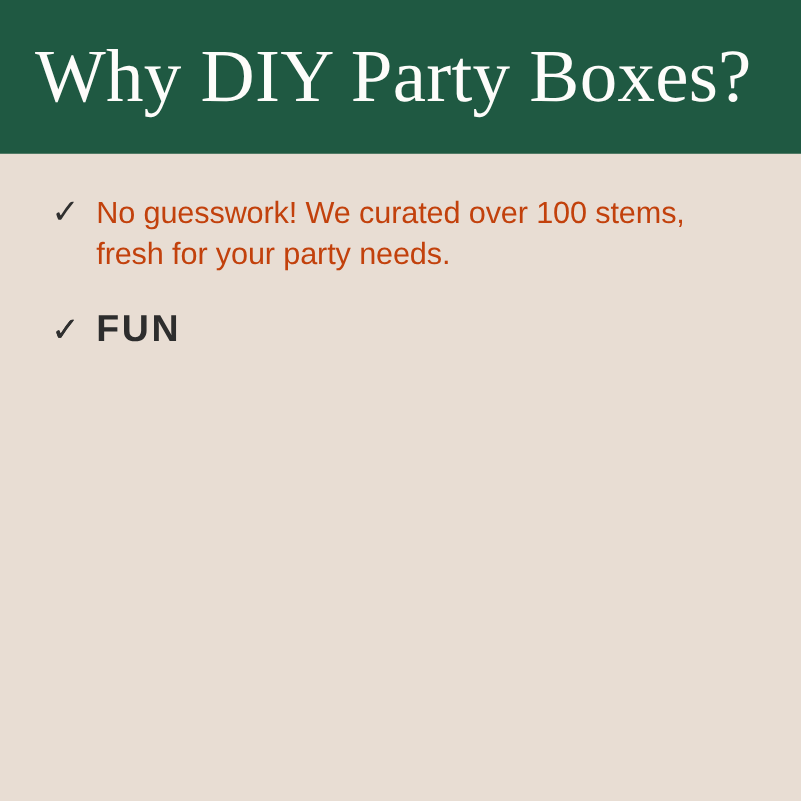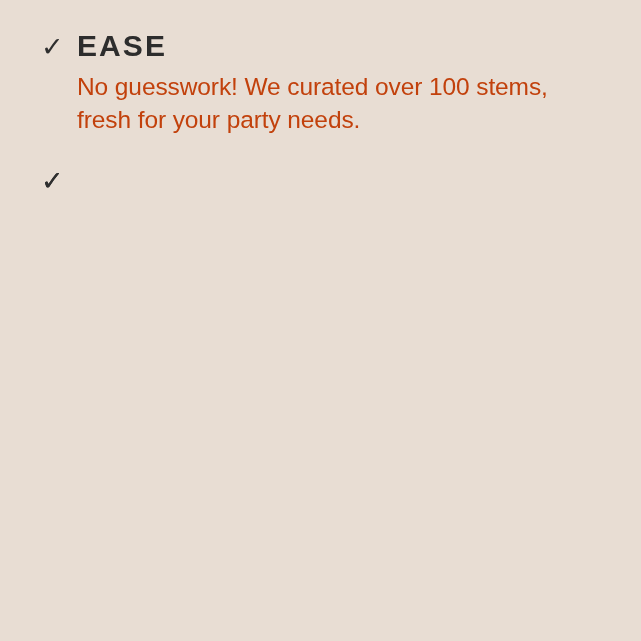--- a/index.html
+++ b/index.html
@@ -88,31 +88,34 @@
     line-height: 33px;
     letter-spacing: -0.1px;
     max-width: 530px;
   }
 </style>
 </head>
 <body>
 
 <div id="card">
 
+  <div id="header-band">
+    <h1 id="header-title">Why DIY Party Boxes?</h1>
+  </div>
 
   <div id="benefits-list">
 
     <div class="benefit-item">
       <span class="check-icon">✓</span>
-      <div class="benefit-heading">EASE</div>
       <div class="benefit-body">No guesswork! We curated over 100 stems, fresh for your party needs.</div>
     </div>
 
     <div class="benefit-item">
       <span class="check-icon">✓</span>
     </div>
 
     <div class="benefit-item">
       <span class="check-icon">✓</span>
+      <div class="benefit-heading">FUN</div>
     </div>
 
   </div>
 </div>
 
 </body></html>

